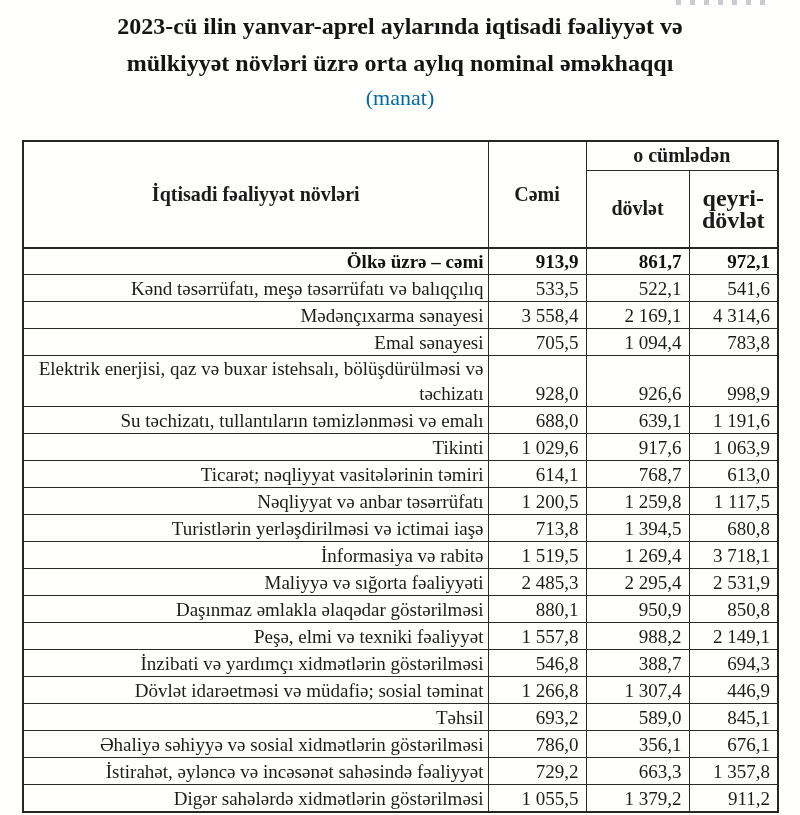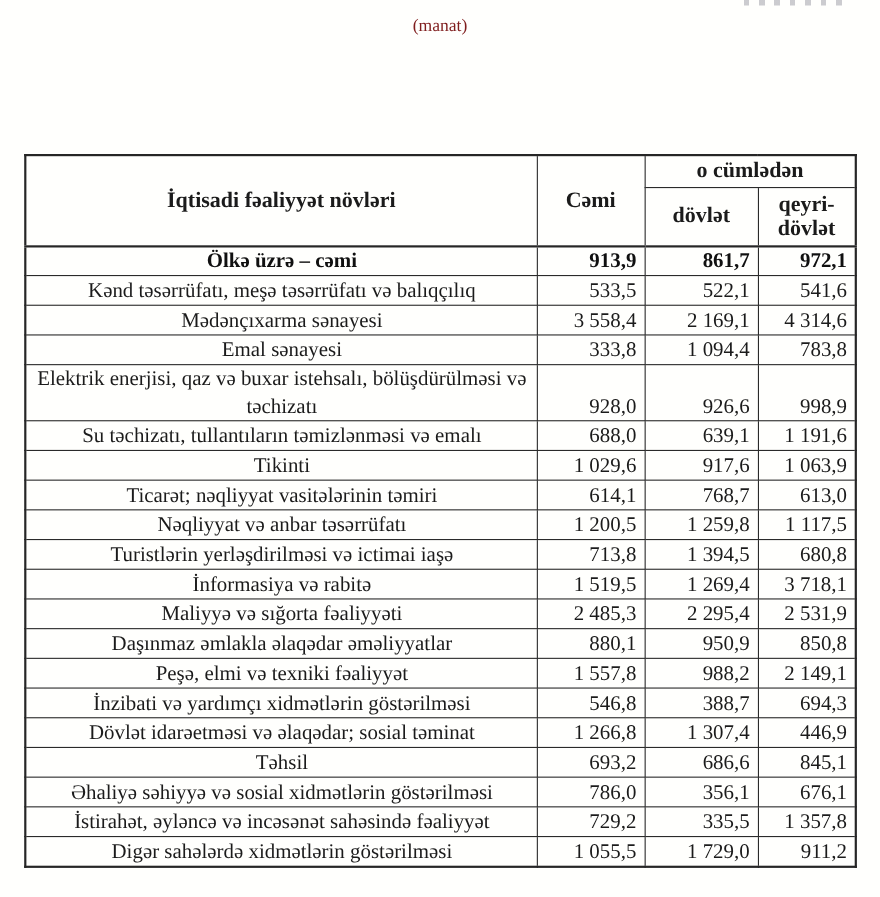--- a/index.html
+++ b/index.html
@@ -33,24 +33,24 @@
     text-align: center;
   }
   .title {
     margin: 0 40px;
     font-size: 24px;
     font-weight: bold;
     line-height: 37px;
     color: #141414;
   }
   .unit-line {
-    font-size: 16px;
+    font-size: 22px;
     font-weight: normal;
     line-height: 32px;
-    color: #7f1d1d;
+    color: #0369a1;
   }
   table.wage-table {
     position: absolute;
     left: 22px; top: 140px;
     width: 755px;
     border-collapse: collapse;
     table-layout: fixed;
     border: 2px solid #262626;
     background: #fffffd;
   }
@@ -66,56 +66,57 @@
   .wage-table thead th {
     font-weight: bold;
     text-align: center;
     vertical-align: middle;
     font-size: 20px;
     line-height: 23px;
   }
   .wage-table thead tr.group-row th { height: 29px; margin-left: 44px; }
   .wage-table thead tr.sub-row th   { height: 47px; }
   .wage-table th.h-nonstate {
-    font-size: 20px;
-    padding: 4px 10px;
+    font-size: 24px;
+    padding: 16px 10px;
     line-height: 22px;
   }
   
   .wage-table tbody tr:first-child td { border-top: 2px solid #262626; }
 
   .wage-table td {
     height: 27px;
     font-size: 19px;
     line-height: 25px;
     vertical-align: bottom;
     white-space: normal;
   }
   .wage-table td.cell-activity {
-    text-align: center;
+    text-align: right;
     padding-left: 5px;
     padding-right: 4px;
   }
   .wage-table td.cell-num {
     text-align: right;
     padding-right: 7px;
   }
   .wage-table tr.bold-row td {
     font-weight: bold;
     color: #101010;
   }
 </style>
 </head>
 <body>
 
 <div class="page">
 
   <div class="edge-artifact"></div>
 
   <div class="title-block">
+    <h1 class="title"><span>2023-cü ilin yanvar-aprel aylarında iqtisadi fəaliyyət və</span><br><span>mülkiyyət növləri üzrə orta aylıq nominal əməkhaqqı</span></h1>
     <div class="unit-line">(manat)</div>
   </div>
 
   <table class="wage-table">
     <colgroup>
       <col class="c-activity">
       <col class="c-total">
       <col class="c-state">
       <col class="c-nonstate">
     </colgroup>
@@ -144,21 +145,21 @@
           <td class="cell-num">541,6</td>
         </tr>
         <tr>
           <td class="cell-activity">Mədənçıxarma sənayesi</td>
           <td class="cell-num">3 558,4</td>
           <td class="cell-num">2 169,1</td>
           <td class="cell-num">4 314,6</td>
         </tr>
         <tr>
           <td class="cell-activity">Emal sənayesi</td>
-          <td class="cell-num">333,8</td>
+          <td class="cell-num">705,5</td>
           <td class="cell-num">1 094,4</td>
           <td class="cell-num">783,8</td>
         </tr>
         <tr>
           <td class="cell-activity">Elektrik enerjisi, qaz və buxar istehsalı, bölüşdürülməsi və təchizatı</td>
           <td class="cell-num">928,0</td>
           <td class="cell-num">926,6</td>
           <td class="cell-num">998,9</td>
         </tr>
         <tr>
@@ -197,63 +198,63 @@
           <td class="cell-num">1 269,4</td>
           <td class="cell-num">3 718,1</td>
         </tr>
         <tr>
           <td class="cell-activity">Maliyyə və sığorta fəaliyyəti</td>
           <td class="cell-num">2 485,3</td>
           <td class="cell-num">2 295,4</td>
           <td class="cell-num">2 531,9</td>
         </tr>
         <tr>
-          <td class="cell-activity">Daşınmaz əmlakla əlaqədar əməliyyatlar</td>
+          <td class="cell-activity">Daşınmaz əmlakla əlaqədar göstərilməsi</td>
           <td class="cell-num">880,1</td>
           <td class="cell-num">950,9</td>
           <td class="cell-num">850,8</td>
         </tr>
         <tr>
           <td class="cell-activity">Peşə, elmi və texniki fəaliyyət</td>
           <td class="cell-num">1 557,8</td>
           <td class="cell-num">988,2</td>
           <td class="cell-num">2 149,1</td>
         </tr>
         <tr>
           <td class="cell-activity">İnzibati və yardımçı xidmətlərin göstərilməsi</td>
           <td class="cell-num">546,8</td>
           <td class="cell-num">388,7</td>
           <td class="cell-num">694,3</td>
         </tr>
         <tr>
-          <td class="cell-activity">Dövlət idarəetməsi və əlaqədar; sosial təminat</td>
+          <td class="cell-activity">Dövlət idarəetməsi və müdafiə; sosial təminat</td>
           <td class="cell-num">1 266,8</td>
           <td class="cell-num">1 307,4</td>
           <td class="cell-num">446,9</td>
         </tr>
         <tr>
           <td class="cell-activity">Təhsil</td>
           <td class="cell-num">693,2</td>
-          <td class="cell-num">686,6</td>
+          <td class="cell-num">589,0</td>
           <td class="cell-num">845,1</td>
         </tr>
         <tr>
           <td class="cell-activity">Əhaliyə səhiyyə və sosial xidmətlərin göstərilməsi</td>
           <td class="cell-num">786,0</td>
           <td class="cell-num">356,1</td>
           <td class="cell-num">676,1</td>
         </tr>
         <tr>
           <td class="cell-activity">İstirahət, əyləncə və incəsənət sahəsində fəaliyyət</td>
           <td class="cell-num">729,2</td>
-          <td class="cell-num">335,5</td>
+          <td class="cell-num">663,3</td>
           <td class="cell-num">1 357,8</td>
         </tr>
         <tr>
           <td class="cell-activity">Digər sahələrdə xidmətlərin göstərilməsi</td>
           <td class="cell-num">1 055,5</td>
-          <td class="cell-num">1 729,0</td>
+          <td class="cell-num">1 379,2</td>
           <td class="cell-num">911,2</td>
         </tr>
       </tbody>
   </table>
 
 </div>
 
 </body></html>

